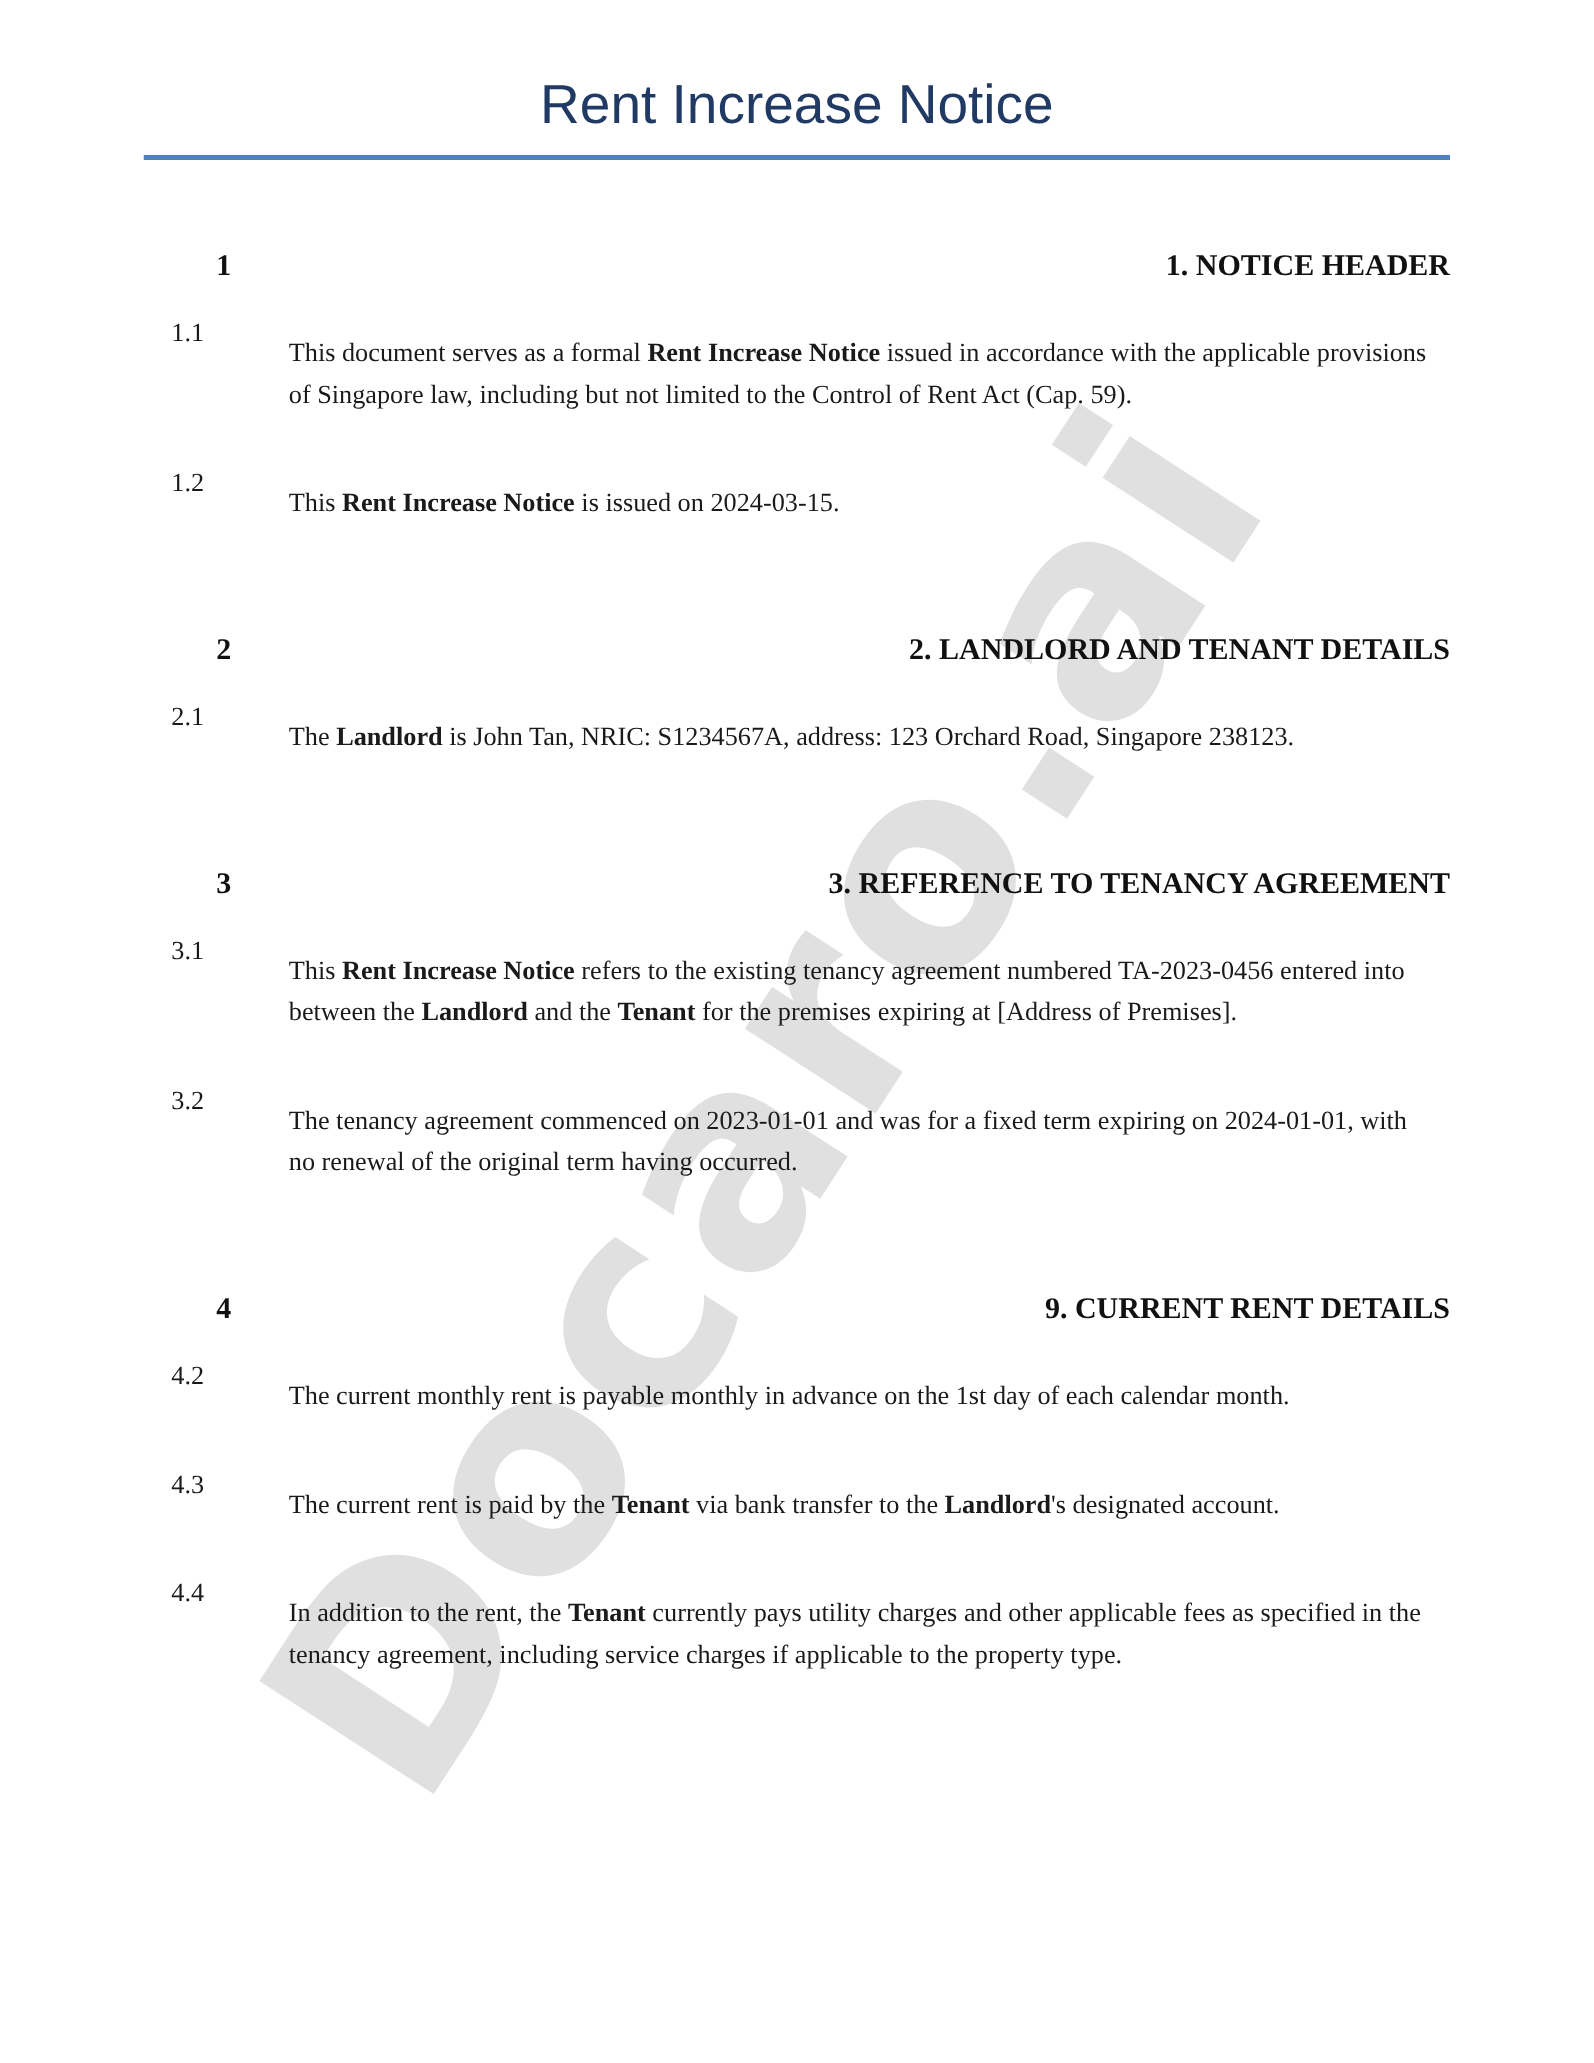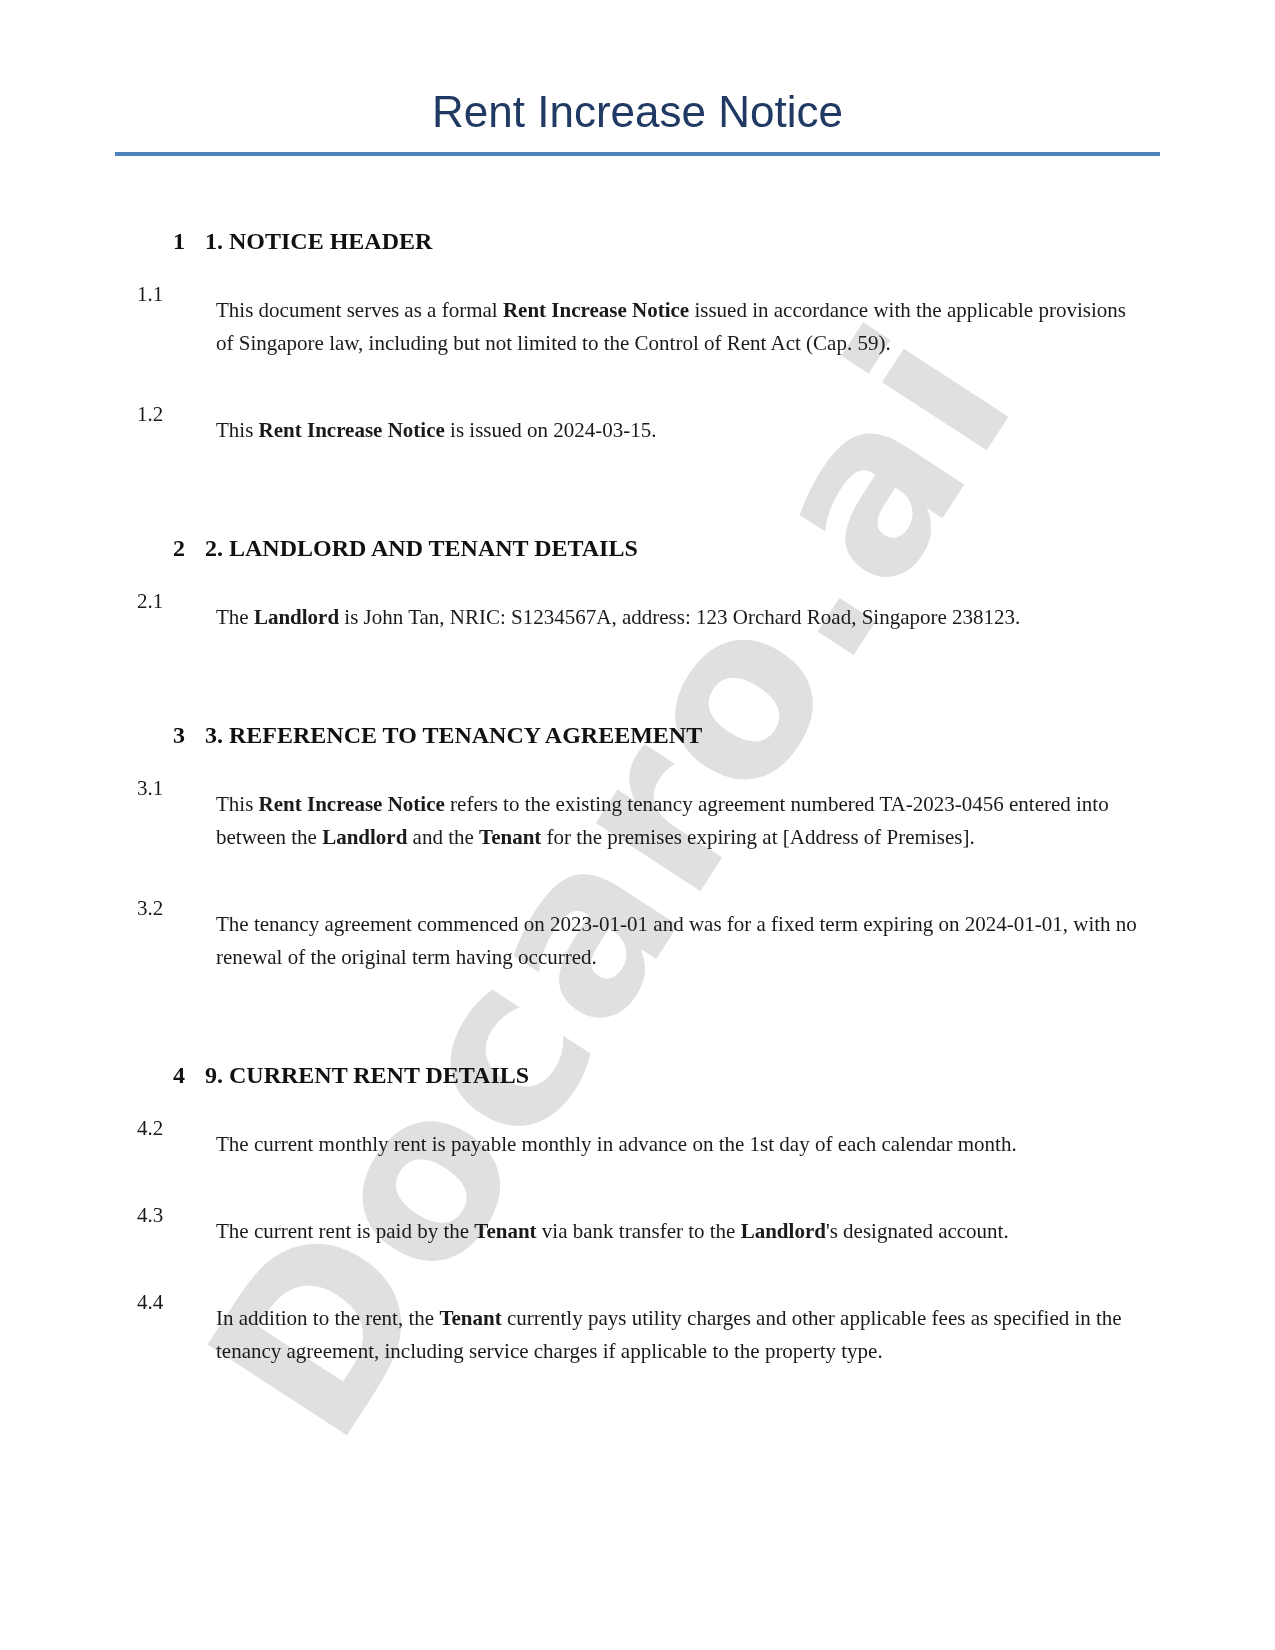--- a/index.html
+++ b/index.html
@@ -27,21 +27,21 @@
     font-size: 228px;
     letter-spacing: 4px;
     color: #e0e0e0;
     white-space: nowrap;
     z-index: 0;
     user-select: none;
   }
   .content {
     position: relative;
     z-index: 1;
-    padding-top: 84px;
+    padding-top: 56px;
   }
   .doc-title {
     margin: 0 115px;
     text-align: center;
     font-family: "Liberation Sans", "DejaVu Sans", sans-serif;
     font-weight: 400;
     font-size: 44px;
     line-height: 56px;
     color: #203a64;
   }
@@ -58,26 +58,28 @@
     line-height: 30px;
     color: #111111;
   }
   .section-heading .h-num {
     flex: none;
     margin-left: 58px;
     width: 32px;
   }
   .section-heading .h-text {
     flex: 1;
+    text-align: right;
   }
   .clause {
     display: flex;
     margin: 0 115px 22px 115px;
     font-size: 21px;
     line-height: 33px;
+    gap: 15px;
   }
   .clause .c-num {
     flex: none;
     margin-left: 22px;
     width: 63px;
   }
   .clause .c-text {
     flex: 1;
     margin: 16px;
   }

